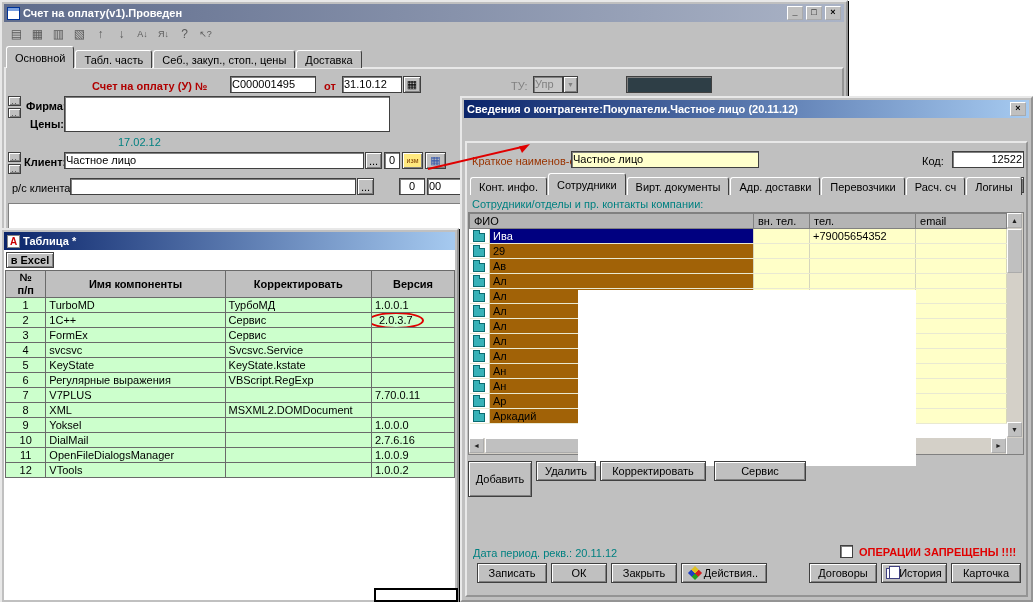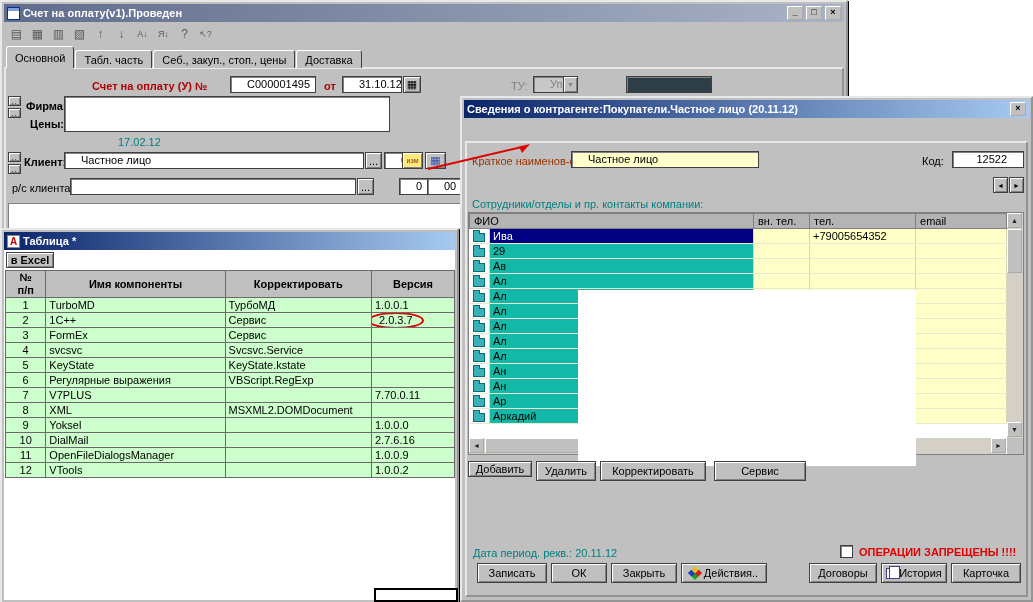--- a/index.html
+++ b/index.html
@@ -9,21 +9,21 @@
     background:#ffffff; font-family:"Liberation Sans", sans-serif; font-size:11px; color:#000;
   }
   .abs { position:absolute; }
   .win { position:absolute; background:#c0c0c0; border:2px outset #e8e8e8; box-shadow:1px 1px 0 #000; }
   .tbar { position:absolute; left:2px; right:2px; top:2px; height:18px; display:flex; align-items:center; gap:3px; padding:0 3px; overflow:hidden; }
   .tbar .ttl { color:#fff; font-weight:bold; flex:1; white-space:nowrap; overflow:hidden; }
   .grad-active { background:linear-gradient(90deg,#0a246a,#a6caf0); }
   .grad-dim    { background:linear-gradient(90deg,#5f6c8c,#aab3c6); }
   .wbtn { width:16px; height:14px; background:#c0c0c0; border:1px outset #fff; font-size:9px; line-height:11px; text-align:center; font-weight:bold; color:#000; flex:0 0 auto; }
   .btn { position:absolute; background:#c0c0c0; border:1px solid #404040; box-shadow:inset 1px 1px 0 #ffffff, inset -1px -1px 0 #808080; display:flex; align-items:center; justify-content:center; font-size:11px; cursor:default; }
-  .sunk { position:absolute; background:#fff; border:1px solid #404040; box-shadow:inset 1px 1px 0 #808080; padding:1px 16px; font-size:11px; white-space:nowrap; overflow:hidden; }
+  .sunk { position:absolute; background:#fff; border:1px solid #404040; box-shadow:inset 1px 1px 0 #808080; padding:1px 1px; font-size:11px; white-space:nowrap; overflow:hidden; }
   .lbl { position:absolute; white-space:nowrap; }
   .bold { font-weight:bold; }
   .red  { color:#b00000; font-weight:bold; }
   .teal { color:#008080; }
   .maroon { color:#993300; }
   .gray { color:#808080; }
   .tabstrip { position:absolute; display:flex; align-items:flex-end; height:22px; z-index:3; }
   .tab { height:18px; padding:3px 8px 0; background:#c0c0c0; border:1px solid #404040; border-bottom:none; border-top-color:#fff; border-left-color:#fff; border-radius:3px 3px 0 0; margin-right:1px; white-space:nowrap; }
   .tab.on { height:22px; padding-top:5px; box-shadow:0 2px 0 #c0c0c0; }
   .panel { position:absolute; background:#c0c0c0; border:2px outset #e8e8e8; }
@@ -34,21 +34,21 @@
   .ctable th, .ctable td { border:1px solid #6a6a6a; padding:0 3px; height:15px; white-space:nowrap; overflow:hidden; }
   .ctable th { background:#c0c0c0; font-weight:bold; text-align:center; }
   .ctable td { background:#ccffcc; }
   .ctable td.num { text-align:center; }
   .circ { display:inline-block; border:2px solid #e00000; border-radius:50%; padding:0 9px 1px 9px; margin:-3px 0 -3px -7px; }
   
   .ktable { border-collapse:collapse; table-layout:fixed; width:537px; font-size:11px; }
   .ktable th { background:#b4b4b4; border:1px solid #808080; font-weight:normal; text-align:left; padding:1px 4px; height:14px; white-space:nowrap; overflow:hidden; }
   .ktable td { height:15px; padding:0 3px; border-right:1px solid #d6d6bc; border-bottom:1px solid #e9e9d2; white-space:nowrap; overflow:hidden; }
   .td-ic { background:#fff; text-align:center; padding:0; }
-  .td-nm { background:#14b8a6; }
+  .td-nm { background:#a16207; }
   .td-y  { background:#ffffc8; }
   .sel   { background:#000080 !important; color:#fff; }
   .folder { display:inline-block; width:12px; height:9px; background:#38b2b8; border:1px solid #0a6a70; position:relative; vertical-align:middle; }
   .folder:before { content:""; position:absolute; left:-1px; top:-4px; width:5px; height:3px; background:#38b2b8; border:1px solid #0a6a70; border-bottom:none; }
   .sb { background:#d4d0c8; position:absolute; }
   .sbtn { position:absolute; width:15px; height:15px; background:#c0c0c0; border:1px outset #fff; font-size:7px; display:flex; align-items:center; justify-content:center; color:#202020; }
   .thumb { position:absolute; background:#c0c0c0; border:1px outset #fff; }
   .mini { font-size:7px; line-height:7px; letter-spacing:1px; }
   .doc-ic { width:13px; height:13px; background:#fff; border:1px solid #003399; box-shadow:inset 0 3px 0 #7aa0e0; flex:0 0 auto; }
   .a-ic { width:13px; height:13px; background:#fff; border:1px solid #888; color:#cc0000; font-weight:bold; font-size:10px; line-height:11px; text-align:center; flex:0 0 auto; }
@@ -237,20 +237,29 @@
     <span class="wbtn">×</span>
   </div>
 
 
   <div class="panel" style="left:3px; top:43px; right:3px; bottom:3px;">
     <span class="lbl maroon" style="left:5px; top:12px;">Краткое наименов-е:</span>
     <div class="sunk" style="left:104px; top:8px; width:188px; height:17px; background:#ffffcc;">Частное лицо</div>
     <span class="lbl" style="left:455px; top:12px;">Код:</span>
     <div class="sunk" style="left:485px; top:8px; width:72px; height:17px; text-align:right;">12522</div>
 
+    <div class="tabstrip" style="left:3px; top:30px;">
+      <span class="tab">Конт. инфо.</span>
+      <span class="tab on">Сотрудники</span>
+      <span class="tab">Вирт. документы</span>
+      <span class="tab">Адр. доставки</span>
+      <span class="tab">Перевозчики</span>
+      <span class="tab">Расч. сч</span>
+      <span class="tab">Логины</span>
+    </div>
     <div class="btn" style="left:526px; top:34px; width:15px; height:16px; font-size:7px;">◄</div>
     <div class="btn" style="left:542px; top:34px; width:15px; height:16px; font-size:7px;">►</div>
 
     <span class="lbl teal" style="left:5px; top:55px;">Сотрудники/отделы и пр. контакты компании:</span>
 
     <div class="abs" style="left:1px; top:69px; width:556px; height:243px; background:#fff; border:1px solid #808080;">
       <table class="ktable">
         <colgroup>
             <col style="width:20px">
             <col style="width:264px">
@@ -368,21 +377,21 @@
       <div class="sb" style="left:0; bottom:0; width:537px; height:16px;">
         <div class="sbtn" style="left:0; top:0;">◄</div>
         <div class="thumb" style="left:16px; top:0; width:300px; height:15px;"></div>
         <div class="sbtn" style="right:0; top:0;">►</div>
       </div>
       <div class="abs" style="right:0; bottom:0; width:16px; height:16px; background:#c0c0c0;"></div>
 
       <div class="overlay" style="left:109px; top:77px; width:338px; height:176px;"></div>
     </div>
 
-    <div class="btn" style="left:1px; top:318px; width:64px; height:16px;">Добавить</div>
+    <div class="btn" style="left:1px; top:318px; width:64px; height:36px;">Добавить</div>
     <div class="btn" style="left:69px; top:318px; width:60px; height:20px;">Удалить</div>
     <div class="btn" style="left:133px; top:318px; width:106px; height:20px;">Корректировать</div>
     <div class="btn" style="left:247px; top:318px; width:92px; height:20px;">Сервис</div>
 
     <span class="lbl teal" style="left:6px; top:404px;">Дата период. рекв.: 20.11.12</span>
     <div class="sunk" style="left:373px; top:402px; width:13px; height:13px; padding:0;"></div>
     <span class="lbl bold" style="left:392px; top:403px; color:#e00000;">ОПЕРАЦИИ ЗАПРЕЩЕНЫ !!!!</span>
 
     <div class="btn" style="left:10px; top:420px; width:70px; height:20px;">Записать</div>
     <div class="btn" style="left:84px; top:420px; width:56px; height:20px;">ОК</div>

